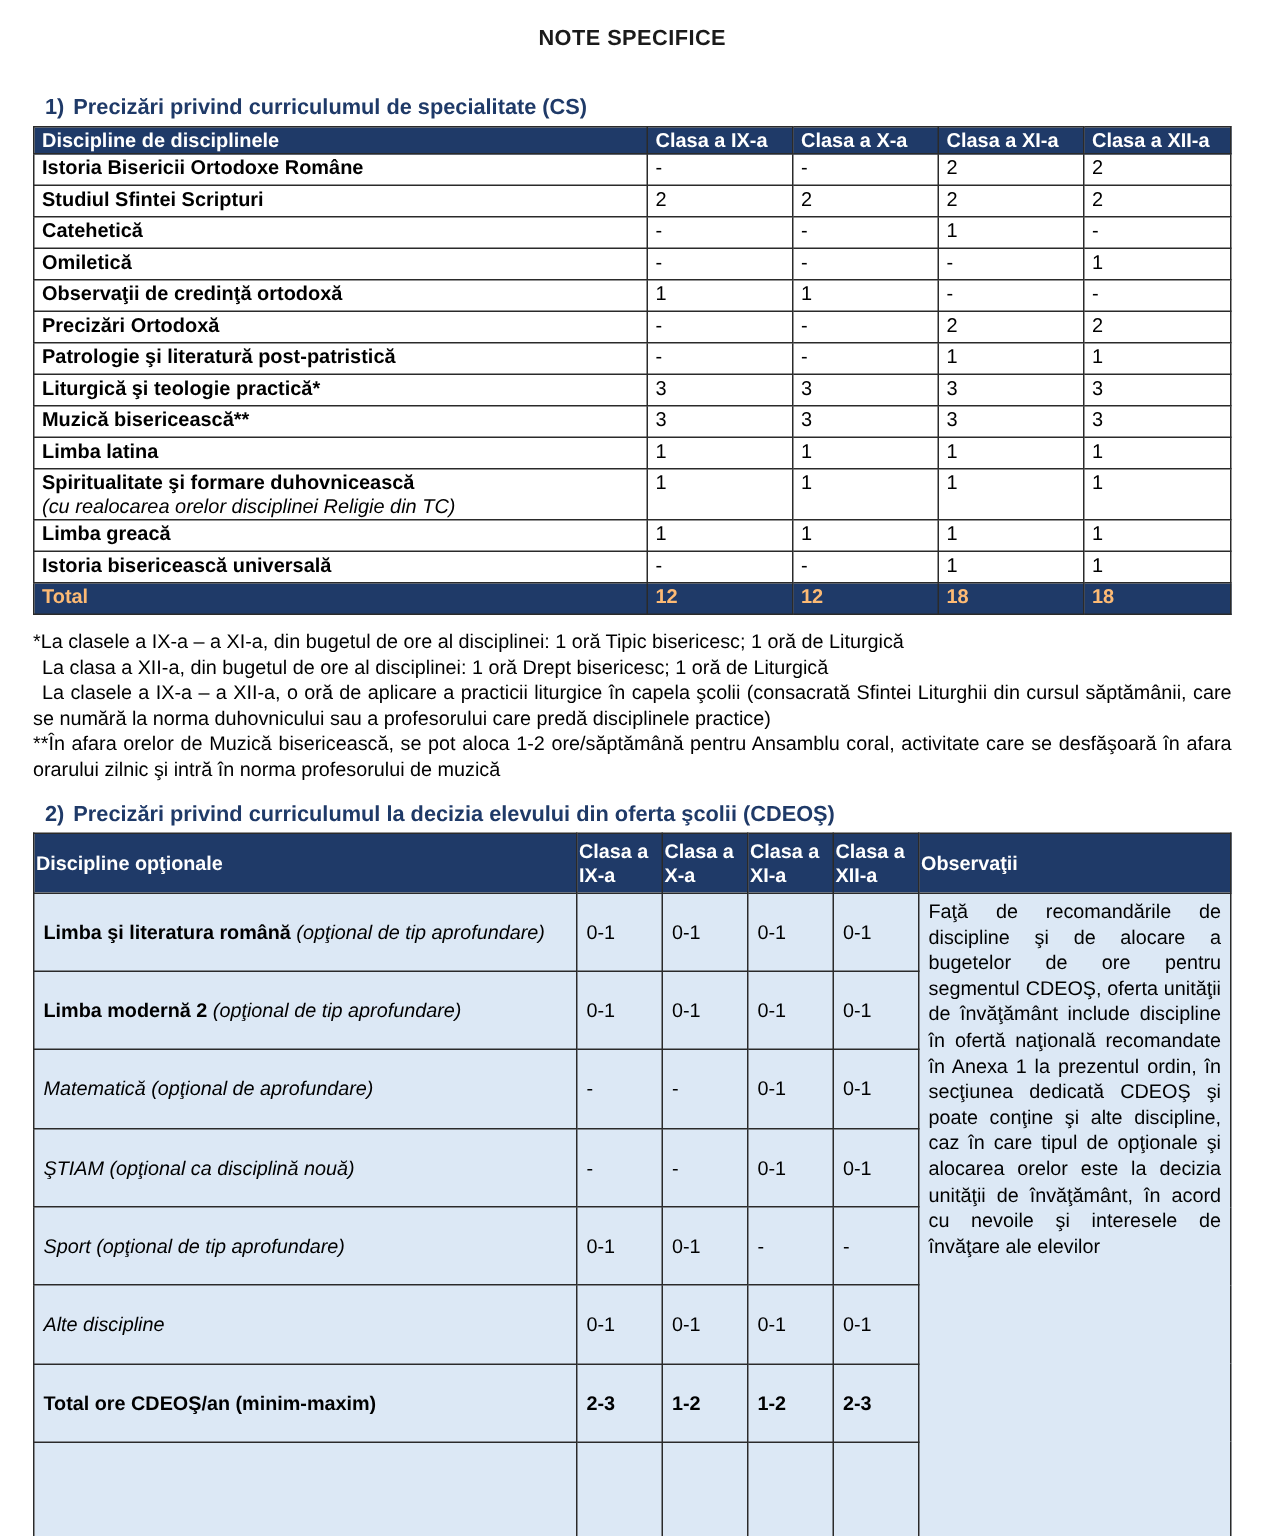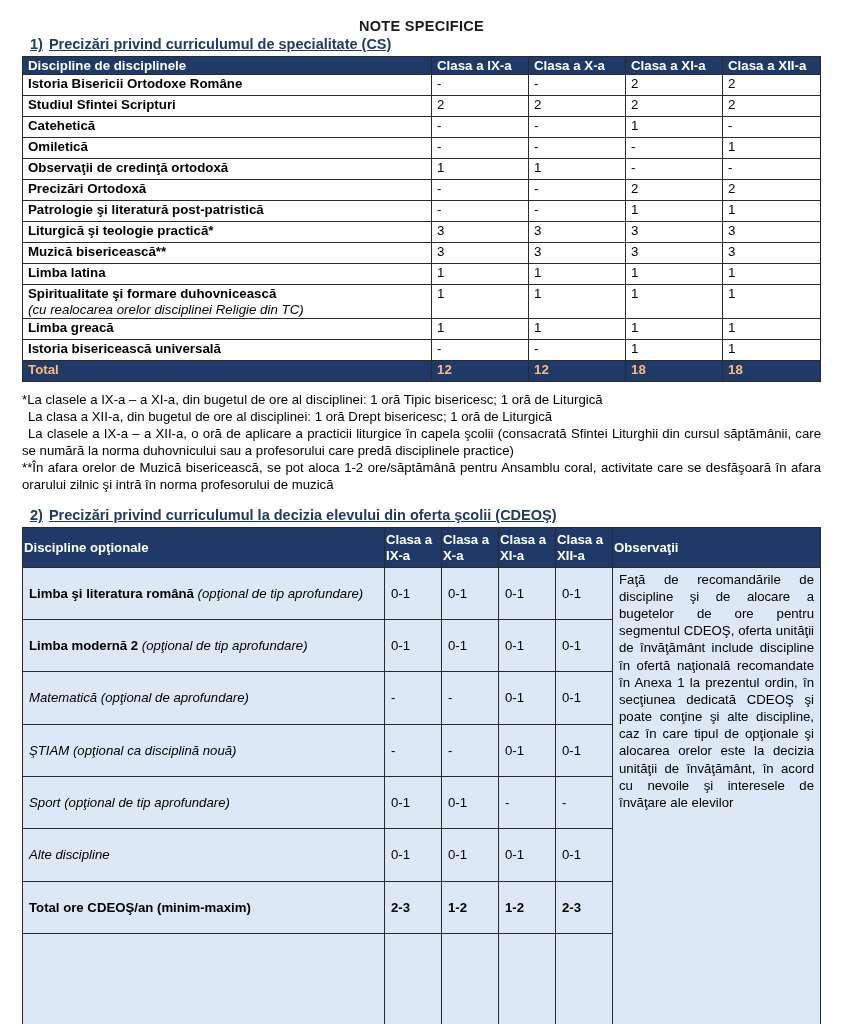--- a/index.html
+++ b/index.html
@@ -18,31 +18,30 @@
   .page {
     padding: 12px 22px 0 22px;
     box-sizing: border-box;
     width: 843px;
   }
   .doc-title {
     text-align: center;
     font-weight: bold;
     font-size: 14.5px;
     letter-spacing: 0.3px;
-    margin: 6px 0 2px 0;
+    margin: 6px 0 30px 0;
     color: #1a1a1a;
   }
   .section-heading {
     font-weight: bold;
     font-size: 14.5px;
     color: #1F3A68;
     margin: 0 0 4px 0;
     padding-left: 26px;
     text-indent: -18px;
-    text-decoration: underline;
   }
   .section-heading .num { margin-right: 6px; }
 
   table.grid {
     border-collapse: collapse;
     width: 100%;
     font-size: 13.3px;
     table-layout: fixed;
   }
   table.grid th, table.grid td {

